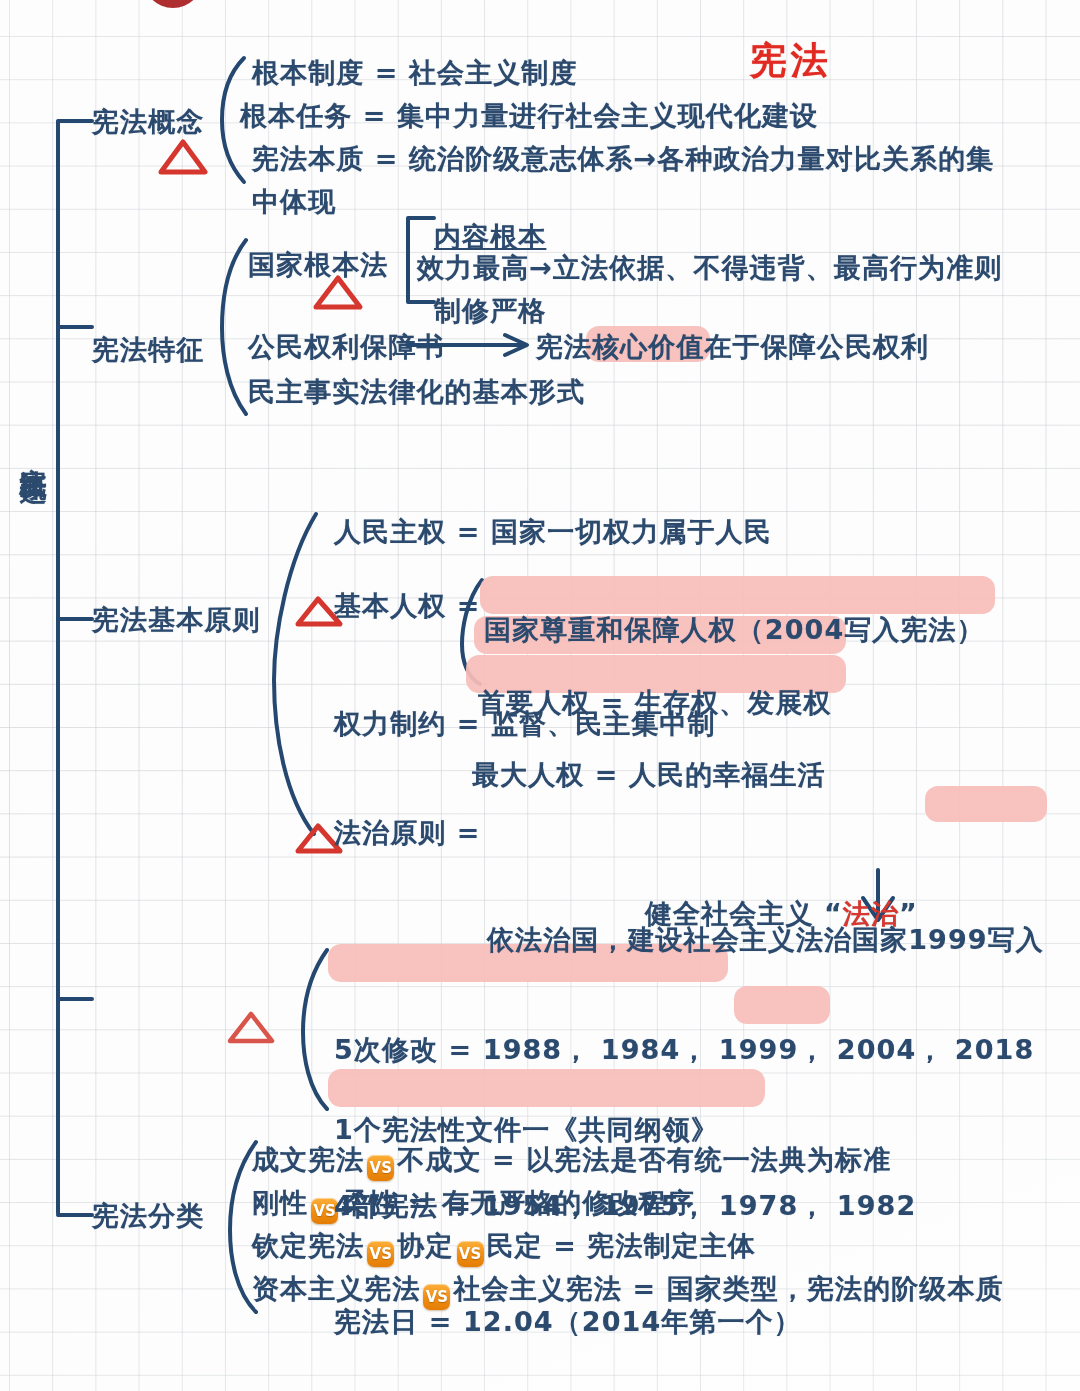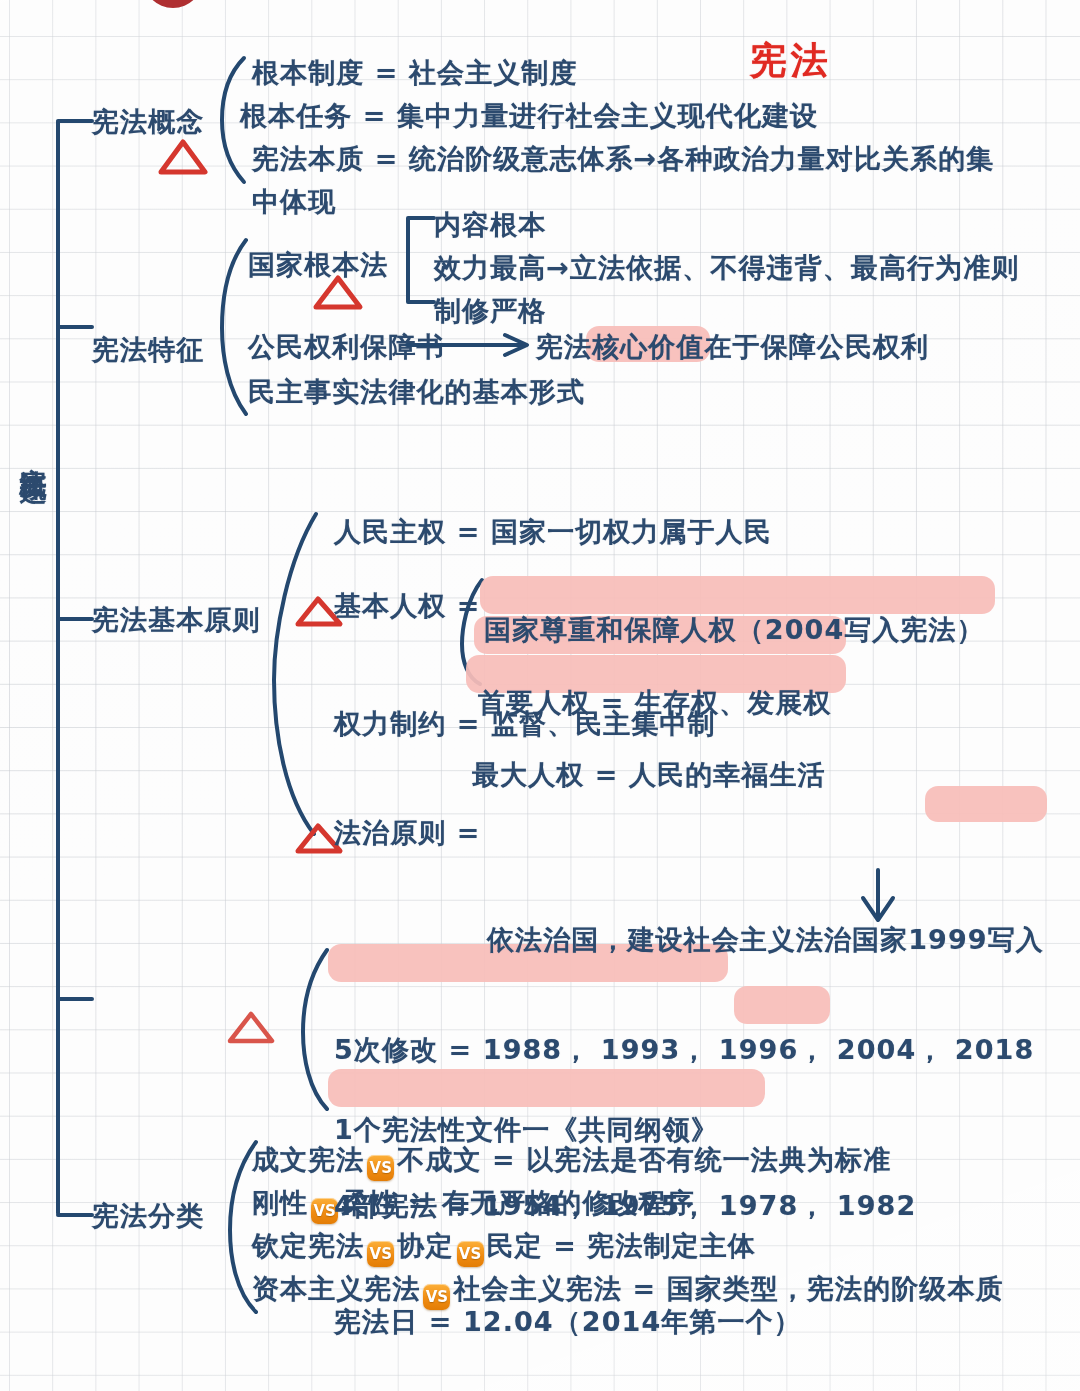--- a/index.html
+++ b/index.html
@@ -110,22 +110,22 @@
   </svg>
 
   <div class="ink t22" style="left:248px;top:248px;">国家根本法</div>
   <svg class="stroke tri" width="60" height="40" style="left:312px;top:274px;">
     <path d="M26,4 L48,33 L4,33 Z"></path>
   </svg>
   <svg class="stroke" width="45" height="100" style="left:402px;top:216px;">
     <polyline points="32,2 6,2 6,86 32,86"></polyline>
   </svg>
 
-  <div class="ink t22" style="left:434px;top:208px;">内容根本</div>
-  <div class="ink t22" style="left:434px;top:251px;">效力最高→立法依据、不得违背、最高行为准则</div>
+  <div class="ink t22" style="left:434px;top:220px;text-decoration:underline;">内容根本</div>
+  <div class="ink t22" style="left:417px;top:251px;">效力最高→立法依据、不得违背、最高行为准则</div>
   <div class="ink t22" style="left:434px;top:294px;">制修严格</div>
 
   <div class="ink t22" style="left:248px;top:330px;">公民权利保障书</div>
   <svg class="stroke" width="130" height="26" style="left:405px;top:332px;">
     <line x1="2" y1="13" x2="118" y2="13"></line>
     <polyline points="100,3 122,13 100,23"></polyline>
   </svg>
   <div class="hl" style="left:586px;top:326px;width:124px;height:36px;"></div>
   <div class="ink t22 rowtext" style="left:536px;top:330px;">
     <span>宪法</span><span>核心价值</span><span>在于保障公民权利</span>
@@ -168,38 +168,41 @@
   <div class="hl" style="left:925px;top:786px;width:122px;height:36px;"></div>
   <div class="ink t22 rowtext" style="left:487px;top:791px;">
     <span>依法治国，建设社会主义法治国家</span><span>1999写入</span>
   </div>
 
   <svg class="stroke" width="46" height="60" style="left:855px;top:868px;">
     <line x1="23" y1="2" x2="23" y2="48"></line>
     <polyline points="8,30 23,52 38,30"></polyline>
   </svg>
 
+  <div class="ink t22" style="left:645px;top:897px;">
+    <span>健全社会主义 “</span><span class="red">法治</span><span>”</span>
+  </div>
 
   <div class="hline" style="left:56px;top:997px;width:38px;"></div>
   <svg class="stroke tri2" width="56" height="40" style="left:226px;top:1008px;">
     <path d="M25,6 L46,33 L4,33 Z"></path>
   </svg>
   <svg class="stroke" width="40" height="165" style="left:297px;top:948px;">
     <path d="M30,2 C10,30 6,62 6,84 C6,110 12,142 30,161"></path>
   </svg>
 
   <div class="hl" style="left:328px;top:944px;width:400px;height:38px;"></div>
   <div class="ink t22 rowtext" style="left:334px;top:948px;">1个宪法性文件一《共同纲领》</div>
 
   <div class="hl" style="left:734px;top:986px;width:96px;height:38px;"></div>
   <div class="ink t22 rowtext" style="left:334px;top:991px;">
     <span>4部宪法 = 1954， 1975， 1978，</span> <span>1982</span>
   </div>
 
-  <div class="ink t22" style="left:334px;top:1033px;">5次修改 = 1988， 1993， 1996， 2004， 2018</div>
+  <div class="ink t22" style="left:334px;top:1033px;">5次修改 = 1988， 1984， 1999， 2004， 2018</div>
 
   <div class="hl" style="left:328px;top:1069px;width:437px;height:38px;"></div>
   <div class="ink t22 rowtext" style="left:334px;top:1074px;">宪法日 = 12.04（2014年第一个）</div>
 
   <div class="hline" style="left:56px;top:1213px;width:38px;"></div>
   <div class="ink t22" style="left:92px;top:1199px;">宪法分类</div>
   <svg class="stroke" width="44" height="175" style="left:222px;top:1140px;">
     <path d="M34,2 C12,32 8,64 8,90 C8,118 14,152 34,172"></path>
   </svg>
 

